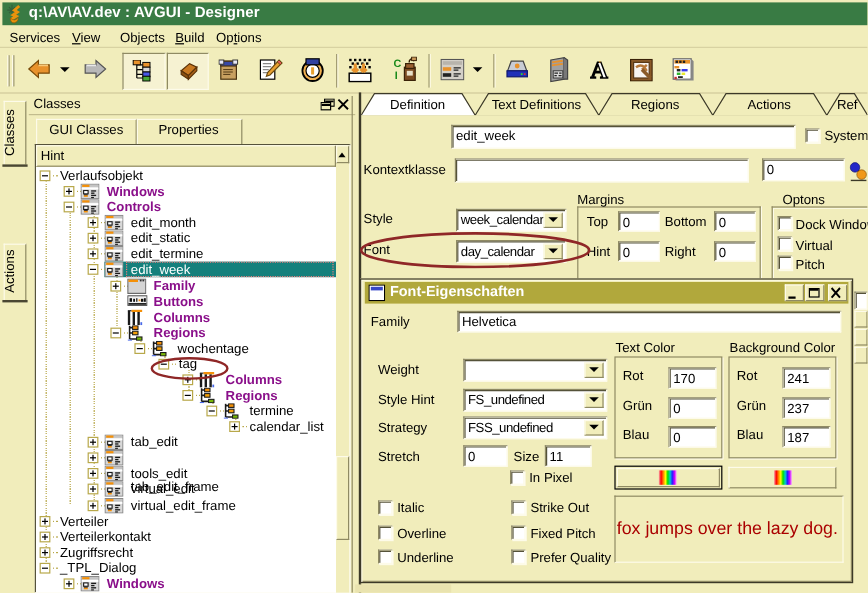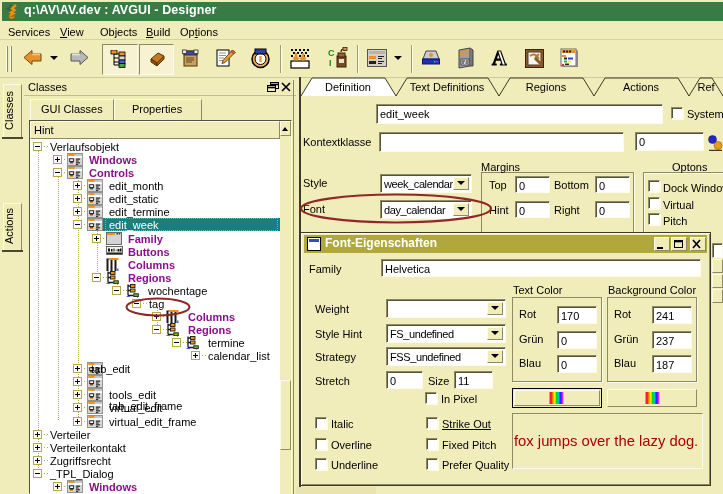--- a/index.html
+++ b/index.html
@@ -434,21 +434,21 @@
       <rect x="2.8" y="6.2" width="4" height="3" fill="#fff" stroke="#1a1a1a" stroke-width="1"></rect>
       <rect x="3" y="10.3" width="3.5" height="1.6" fill="#f49008"></rect>
       <rect x="3" y="9.6" width="3.5" height="0.8" fill="#1a1a1a"></rect>
       <g fill="#1a1a1a">
         <rect x="9.5" y="6" width="4.5" height="1.2"></rect>
         <rect x="9.5" y="8" width="3" height="1.2"></rect>
         <rect x="9.5" y="10" width="4.5" height="1.2"></rect>
         <rect x="9.5" y="12" width="2.5" height="1"></rect>
       </g>
     </svg>
-<div class="a lbl" style="left:61px;top:223px;color:#000;text-align:center;">tab_edit</div>
+<div class="a lbl" style="left:79px;top:223px;color:#000;text-align:center;">tab_edit</div>
 <div class="a" style="left:54px;top:241px;width:6px;height:1px;background-image:repeating-linear-gradient(90deg,#b8a84a 0 1px,transparent 1px 3px);"></div>
 <div class="a" style="left:43px;top:237px;width:9px;height:9px;background:#fff;border:1px solid #b8a84a;"></div>
 <div class="a" style="left:45px;top:241px;width:5px;height:1px;background:#000;"></div>
 <div class="a" style="left:47px;top:239px;width:1px;height:5px;background:#000;"></div>
 <svg class="a" style="left:57px;top:235px;" width="16" height="13" viewBox="0 0 17 14">
       <rect x="0.5" y="0.5" width="16" height="13" fill="#d8d8d8" stroke="#8a8a8a" stroke-width="1"></rect>
       <rect x="1" y="1" width="15" height="2" fill="#c4c4c4"></rect>
       <rect x="1.5" y="1" width="6.5" height="2" fill="#f49008"></rect>
       <rect x="1" y="3.5" width="15" height="1.8" fill="#fff"></rect>
       <rect x="2.8" y="6.2" width="4" height="3" fill="#fff" stroke="#1a1a1a" stroke-width="1"></rect>
@@ -593,21 +593,21 @@
   </div>
 <svg class="a" style="left:708px;top:135px;" width="15" height="16" viewBox="0 0 15 16">
 <path d="M5 5 L10 10" stroke="#333" stroke-width="2"></path>
 <circle cx="4.5" cy="4.5" r="4" fill="#2428c8" stroke="#101060" stroke-width="0.5"></circle>
 <circle cx="10" cy="10.5" r="4" fill="#f09818" stroke="#7a4a08" stroke-width="0.5"></circle>
 <path d="M1 15.5 L14 15.5" stroke="#3c3928" stroke-width="1.5"></path>
 </svg>
 <div class="a etch" style="left:481px;top:172px;width:153px;height:60px;border-bottom:none;box-shadow:1px 0 0 #fdfbe9;"></div>
 <div class="a etch" style="left:643px;top:172px;width:80px;height:60px;border-right:none;border-bottom:none;box-shadow:inset 1px 1px 0 #fdfbe9;"></div>
 <div class="a lbl" style="left:481px;top:161px;">Margins</div>
-<div class="a lbl" style="left:672px;top:161px;">Optons</div>
+<div class="a lbl" style="left:652px;top:161px;">Optons</div>
 <div class="a lbl" style="left:303px;top:177px;">Style</div>
 <div class="a fld combo" style="left:380px;top:174px;width:92px;height:19px;">
     <div class="fldtx" style="letter-spacing:-0.4px;">week_calendar</div>
     <div class="ca"></div>
     <div class="tri" style="right:6px;top:6px;"></div>
   </div>
 <div class="a lbl" style="left:303px;top:203px;">Font</div>
 <div class="a fld combo" style="left:380px;top:200px;width:92px;height:19px;">
     <div class="fldtx" style="letter-spacing:-0.4px;">day_calendar</div>
     <div class="ca"></div>
@@ -693,21 +693,21 @@
   </div>
 <div class="a cb" style="left:425px;top:392px;"></div>
 <div class="a lbl" style="left:441px;top:393px;">In Pixel</div>
 <div class="a cb" style="left:315px;top:417px;"></div>
 <div class="a lbl" style="left:331px;top:418px;">Italic</div>
 <div class="a cb" style="left:315px;top:438px;"></div>
 <div class="a lbl" style="left:331px;top:439px;">Overline</div>
 <div class="a cb" style="left:315px;top:458px;"></div>
 <div class="a lbl" style="left:331px;top:459px;">Underline</div>
 <div class="a cb" style="left:426px;top:417px;"></div>
-<div class="a lbl" style="left:442px;top:418px;text-decoration:underline;">Strike Out</div>
+<div class="a lbl" style="left:442px;top:418px;">Strike Out</div>
 <div class="a cb" style="left:426px;top:438px;"></div>
 <div class="a lbl" style="left:442px;top:439px;">Fixed Pitch</div>
 <div class="a cb" style="left:426px;top:458px;"></div>
 <div class="a lbl" style="left:442px;top:459px;">Prefer Quality</div>
 <div class="a lbl" style="left:519px;top:308px;">Rot</div>
 <div class="a fld" style="left:557px;top:306px;width:40px;height:18px;">
     <div class="fldtx">170</div>
   </div>
 <div class="a lbl" style="left:519px;top:333px;">Grün</div>
 <div class="a fld" style="left:557px;top:331px;width:40px;height:18px;">

